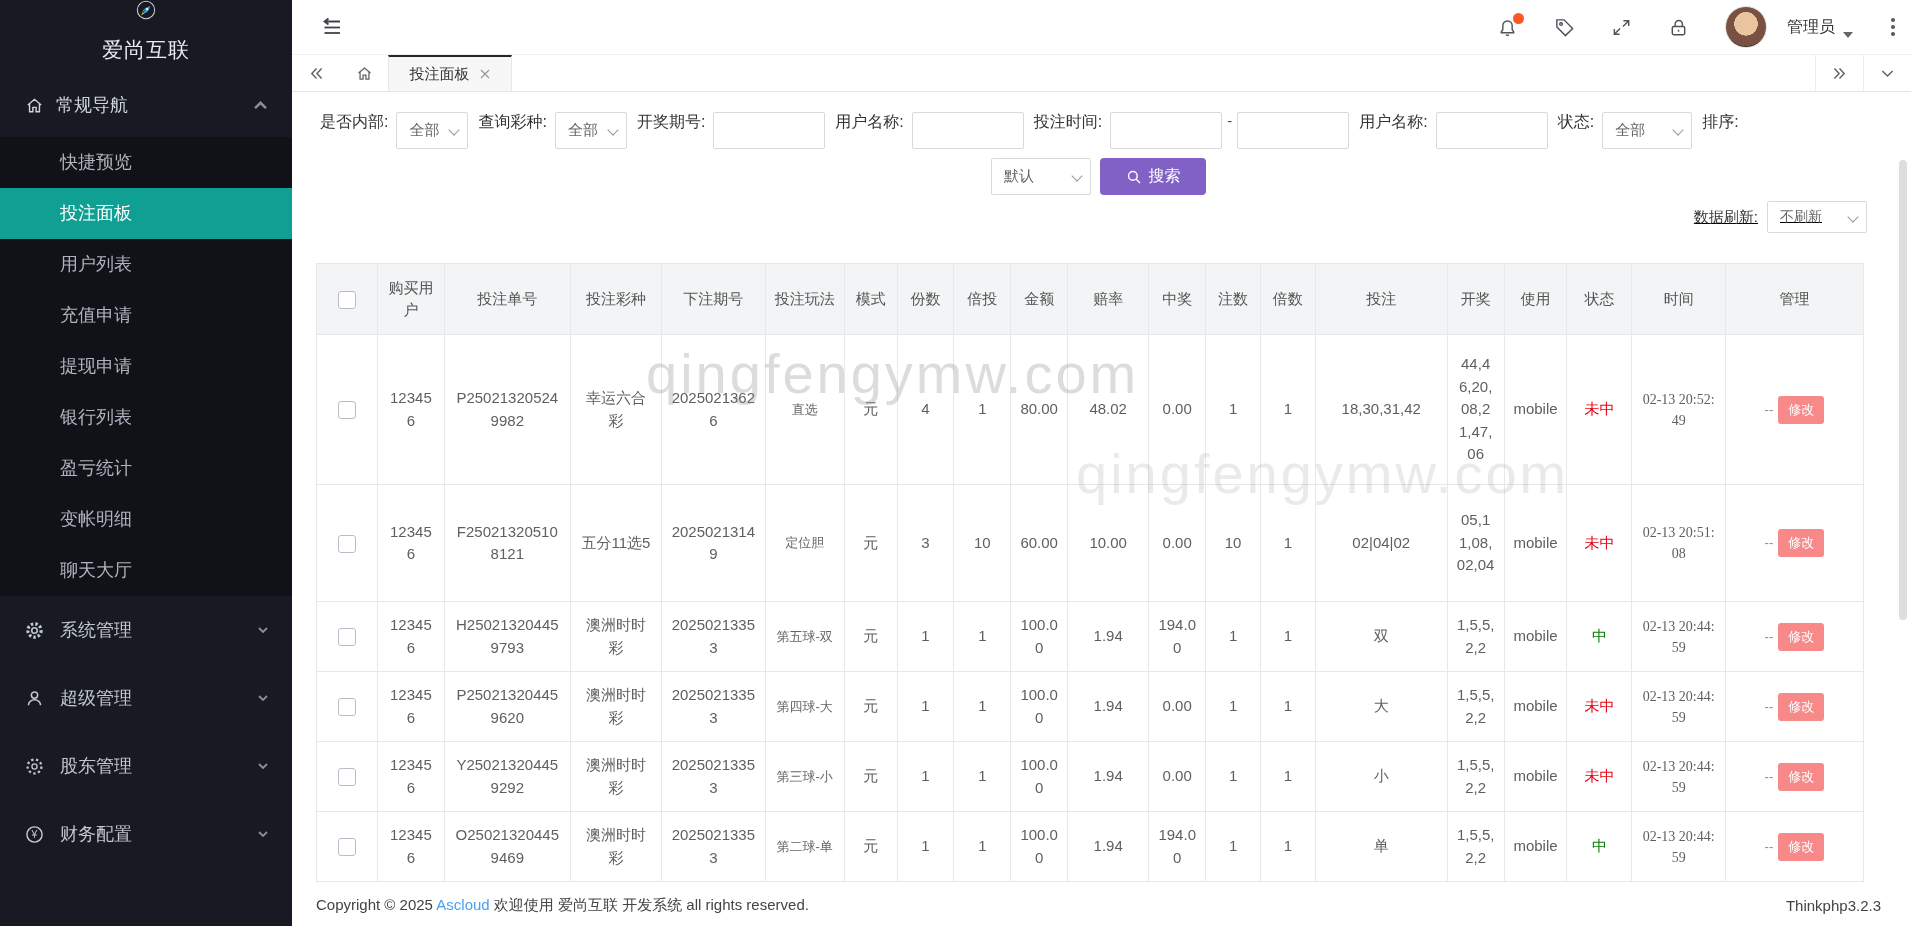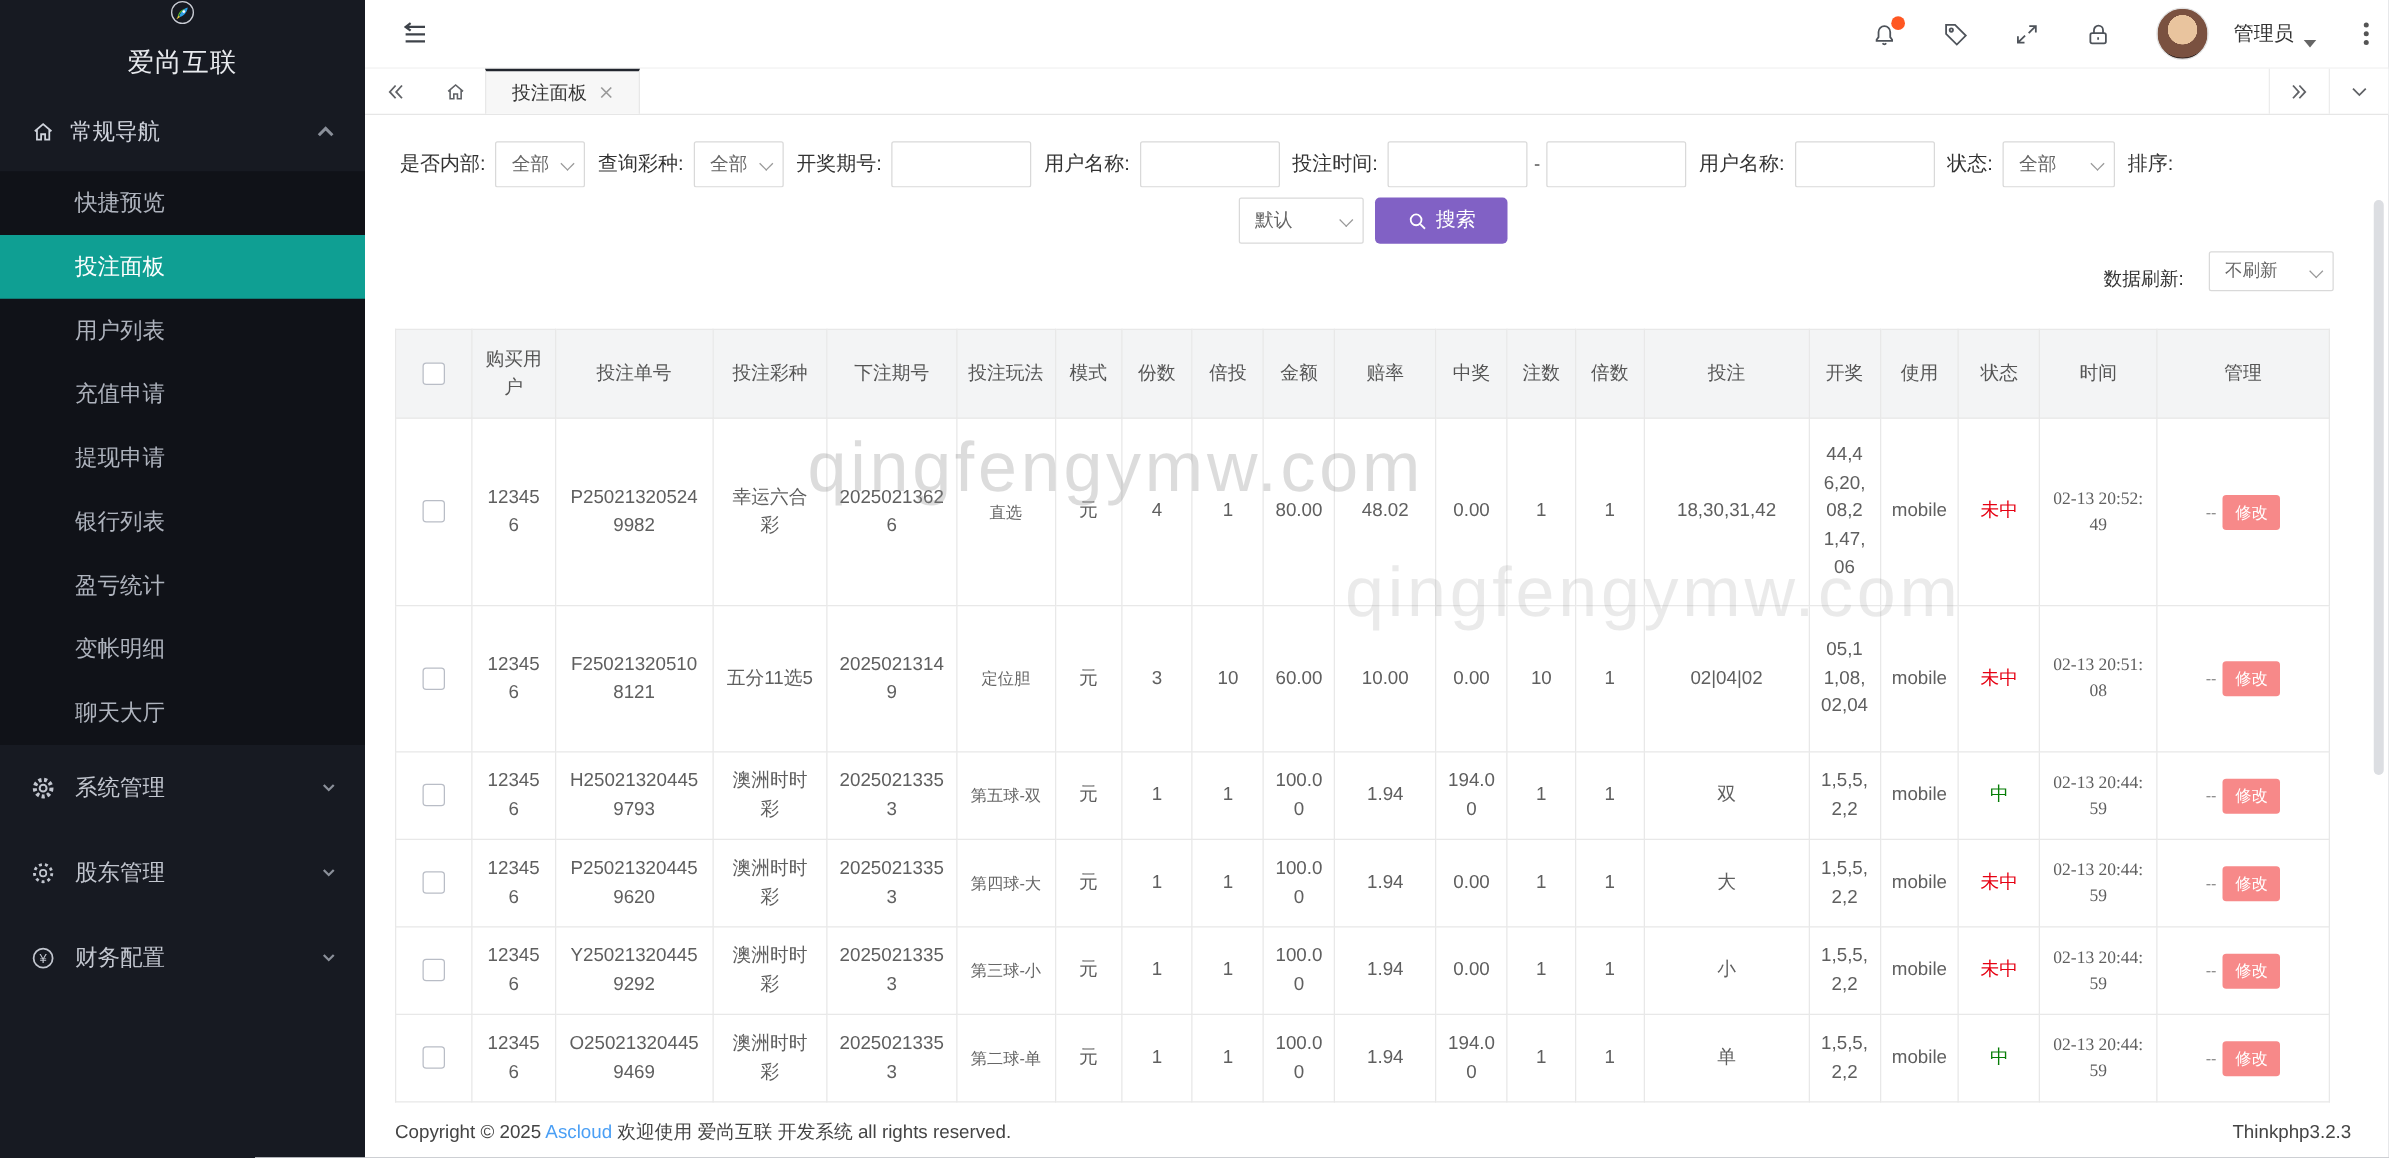--- a/index.html
+++ b/index.html
@@ -43,33 +43,33 @@
   .tab-ctrl { width:48px; display:flex; align-items:center; justify-content:center; color:#606266; cursor:pointer; }
   .tab-ctrl svg { width:17px; height:17px; }
   .tab { width:124px; background:#f7f7f7; border-top:2px solid #22262e; border-left:1px solid #e8e8e8; border-right:1px solid #e8e8e8; display:flex; align-items:center; justify-content:center; gap:9px; cursor:pointer; }
   .tab-label { font-size:15px; color:#333; }
   .tab-close { width:12px; height:12px; color:#9a9a9a; }
   .tab-spacer { flex:1; }
   .tab-ctrl.b-left { border-left:1px solid #ececec; }
 
   
   .content { position:relative; padding:0 30px 0 24px; }
-  .filter-row1 { margin-top:20px; height:38px; display:flex; align-items:center; overflow:hidden; white-space:nowrap; }
+  .filter-row1 { margin-top:20px; height:38px; display:flex; align-items:flex-start; overflow:hidden; white-space:nowrap; }
   .f-label { font-size:16px; color:#333; margin:0 8px 0 10px; }
   .f-label.first { margin-left:4px; }
   .sel { position:relative; width:72px; height:37px; border:1px solid #d9d9d9; border-radius:2px; background:#fff; display:flex; align-items:center; padding-left:12px; font-size:15px; color:#666; cursor:pointer; flex:none; }
   .sel::after { content:""; position:absolute; right:9px; top:13px; width:7px; height:7px; border-right:1.6px solid #999; border-bottom:1.6px solid #999; transform:rotate(45deg); }
   .sel.w-status { width:90px; }
   .inp { width:112px; height:37px; border:1px solid #d9d9d9; border-radius:2px; font-size:15px; color:#333; padding:0 8px; outline:none; flex:none; }
   .range-dash { margin:0 5px; color:#555; font-size:15px; }
   .filter-row2 { margin-top:8px; height:37px; display:flex; justify-content:center; align-items:center; gap:9px; }
   .sel.w-sort { width:100px; }
   .search-btn { height:37px; width:106px; border:none; border-radius:4px; color:#fff; font-size:16px; display:flex; align-items:center; justify-content:center; gap:7px; cursor:pointer; }
   .search-btn svg { width:16px; height:16px; }
-  .refresh-row { margin-top:6px; height:32px; display:flex; justify-content:flex-end; align-items:flex-end; gap:20px; padding-right:14px; }
+  .refresh-row { margin-top:6px; height:32px; display:flex; justify-content:flex-end; align-items:center; gap:9px; padding-right:14px;text-decoration:underline; }
   .refresh-label { font-size:15px; color:#333; }
   .sel.w-refresh { width:100px; height:32px; font-size:14px; }
   .sel.w-refresh::after { top:11px; }
 
   
   .table-wrap { position:relative; margin-top:30px; }
   table { border-collapse:collapse; table-layout:fixed; width:1548px; }
   th, td { border:1px solid #e8e8e8; text-align:center; vertical-align:middle; word-break:break-all; padding:2px 8px; line-height:1.5; }
   th { background:#f3f4f5; color:#555; font-weight:400; font-size:15px; height:71px; }
   td { color:#5f5f5f; font-size:15px; }
@@ -145,20 +145,30 @@
       <svg class="gico" viewBox="0 0 20 20" fill="none" stroke="currentColor">
         <circle cx="10" cy="10" r="7" stroke-width="3.4" stroke-dasharray="2.6 2.2"></circle>
           <circle cx="10" cy="10" r="2.9" stroke-width="1.7"></circle>
       </svg>
       <span class="glabel">系统管理</span>
       <svg class="chev" viewBox="0 0 14 14" fill="none" stroke="currentColor" stroke-width="1.8">
           <path d="M3 5 L7 9 L11 5"></path>
         </svg>
     </div>
 
+    <div class="nav-group">
+      <svg class="gico" viewBox="0 0 20 20" fill="none" stroke="currentColor" stroke-width="1.6">
+        <circle cx="10" cy="6.4" r="3.3"></circle>
+          <path d="M3.6 17 a6.4 5.6 0 0 1 12.8 0"></path>
+      </svg>
+      <span class="glabel">超级管理</span>
+      <svg class="chev" viewBox="0 0 14 14" fill="none" stroke="currentColor" stroke-width="1.8">
+          <path d="M3 5 L7 9 L11 5"></path>
+        </svg>
+    </div>
 
     <div class="nav-group">
       <svg class="gico" viewBox="0 0 20 20" fill="none" stroke="currentColor">
         <circle cx="10" cy="10" r="7.3" stroke-width="2.4" stroke-dasharray="2.5 2.6"></circle>
           <circle cx="10" cy="10" r="2.7" stroke-width="1.4"></circle>
       </svg>
       <span class="glabel">股东管理</span>
       <svg class="chev" viewBox="0 0 14 14" fill="none" stroke="currentColor" stroke-width="1.8">
           <path d="M3 5 L7 9 L11 5"></path>
         </svg>

